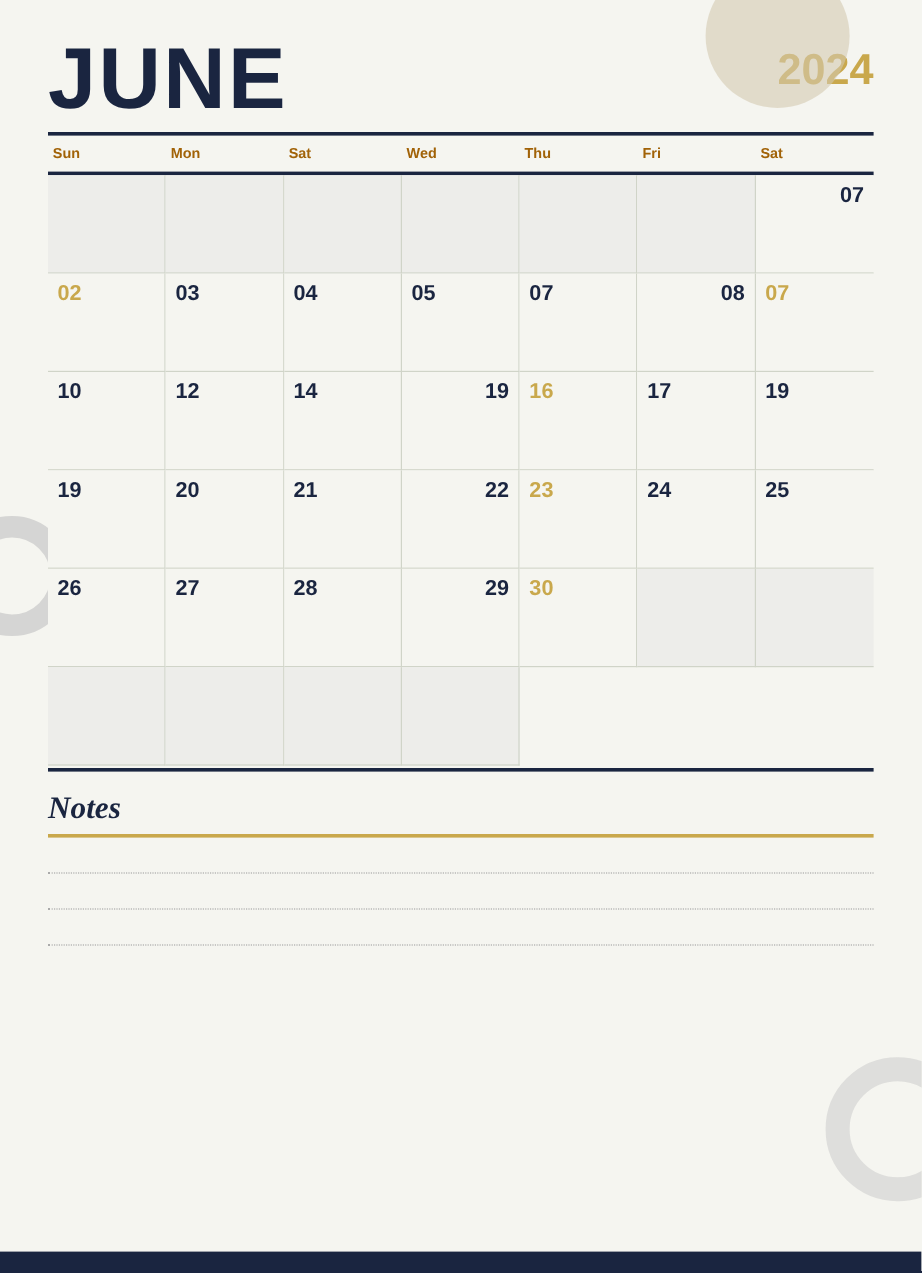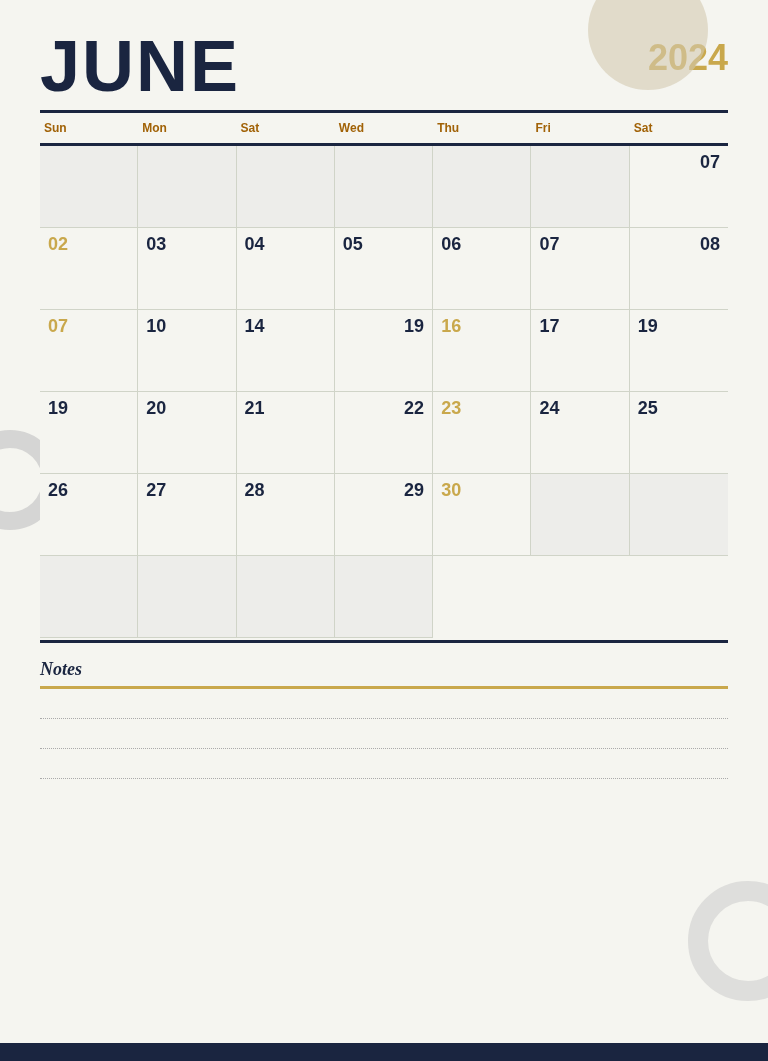--- a/index.html
+++ b/index.html
@@ -159,21 +159,21 @@
 
     .notes-section {
       flex: 1;
     }
 
     .todo-section {
       flex: 1;
     }
 
     .section-title {
-      font-size: 18px;
+      font-size: 26px;
       font-style: italic;
       color: #1a2540;
       font-weight: 700;
       margin-bottom: 6px;
       font-family: Georgia, serif;
     }
 
     .section-underline {
       height: 3px;
       background: #c9a84c;
@@ -271,34 +271,34 @@
     <div class="calendar-cell">
       <span class="day-number">03</span>
     </div>
     <div class="calendar-cell">
       <span class="day-number">04</span>
     </div>
     <div class="calendar-cell">
       <span class="day-number">05</span>
     </div>
     <div class="calendar-cell">
-      <span class="day-number">06</span>
-    </div>
-    <div class="calendar-cell">
       <span class="day-number">07</span>
     </div>
     <div class="calendar-cell">
       <span class="day-number right-align">08</span>
     </div>
 
     <div class="calendar-cell">
       <span class="day-number sunday">07</span>
     </div>
     <div class="calendar-cell">
       <span class="day-number">10</span>
+    </div>
+    <div class="calendar-cell">
+      <span class="day-number">12</span>
     </div>
     <div class="calendar-cell">
       <span class="day-number">14</span>
     </div>
     <div class="calendar-cell">
       <span class="day-number right-align">19</span>
     </div>
 
     <div class="calendar-cell">
       <span class="day-number sunday">16</span>

